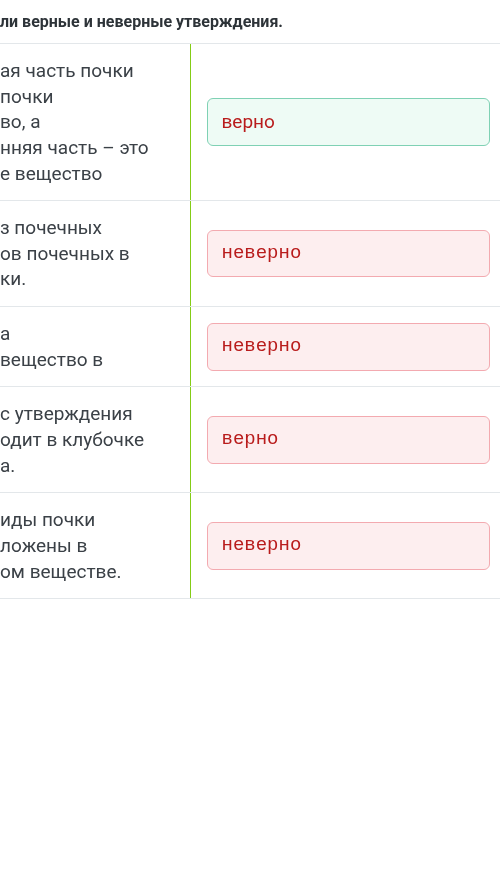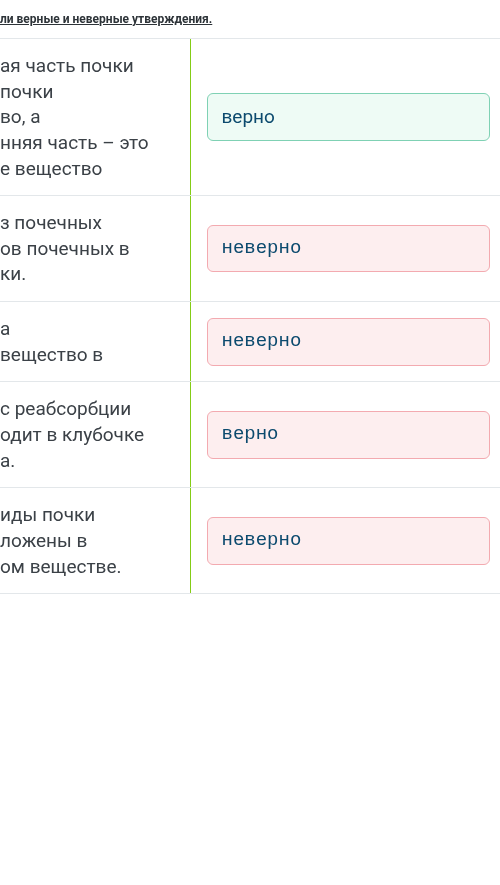--- a/index.html
+++ b/index.html
@@ -6,26 +6,25 @@
   body {
     font-family: -apple-system, BlinkMacSystemFont, "Segoe UI", Roboto, Arial, sans-serif;
     background: #ffffff;
     width: 500px;
     height: 885px;
     overflow: hidden;
     color: #373e44;
   }
   .title {
     font-weight: 700;
-    font-size: 12px;
+    font-size: 16px;
     padding: 12px 4px 12px 0;
     border-bottom: 1px solid #e3e7ea;
     color: #2d3338;
     white-space: nowrap;
-    text-decoration: underline;
   }
   .table {
     display: table;
     width: 100%;
     border-collapse: collapse;
   }
   .row {
     display: table-row;
   }
   .cell {
@@ -45,21 +44,21 @@
   .cell.right {
     padding-left: 16px;
     padding-right: 10px;
   }
   .answer-box {
     border: 1.5px solid;
     border-radius: 6px;
     padding: 10px 14px;
     font-size: 19px;
     width: 100%;
-    color: #0c4a6e;
+    color: #b91c1c;
   }
   .correct {
     border-color: #7fd1b4;
     background: #eefbf5;
   }
   .wrong {
     border-color: #f3aab0;
     background: #fdeeef;
     font-family: Liberation Mono, monospace;
   }
@@ -100,21 +99,21 @@
       <span>а</span><br>
       <span>вещество в</span>
     </div>
     <div class="cell right">
       <div class="answer-box wrong">неверно</div>
     </div>
   </div>
 
   <div class="row">
     <div class="cell left">
-      <span>с реабсорбции</span><br>
+      <span>с утверждения</span><br>
       <span>одит в клубочке</span><br>
       <span>а.</span>
     </div>
     <div class="cell right">
       <div class="answer-box wrong">верно</div>
     </div>
   </div>
 
   <div class="row">
     <div class="cell left">

